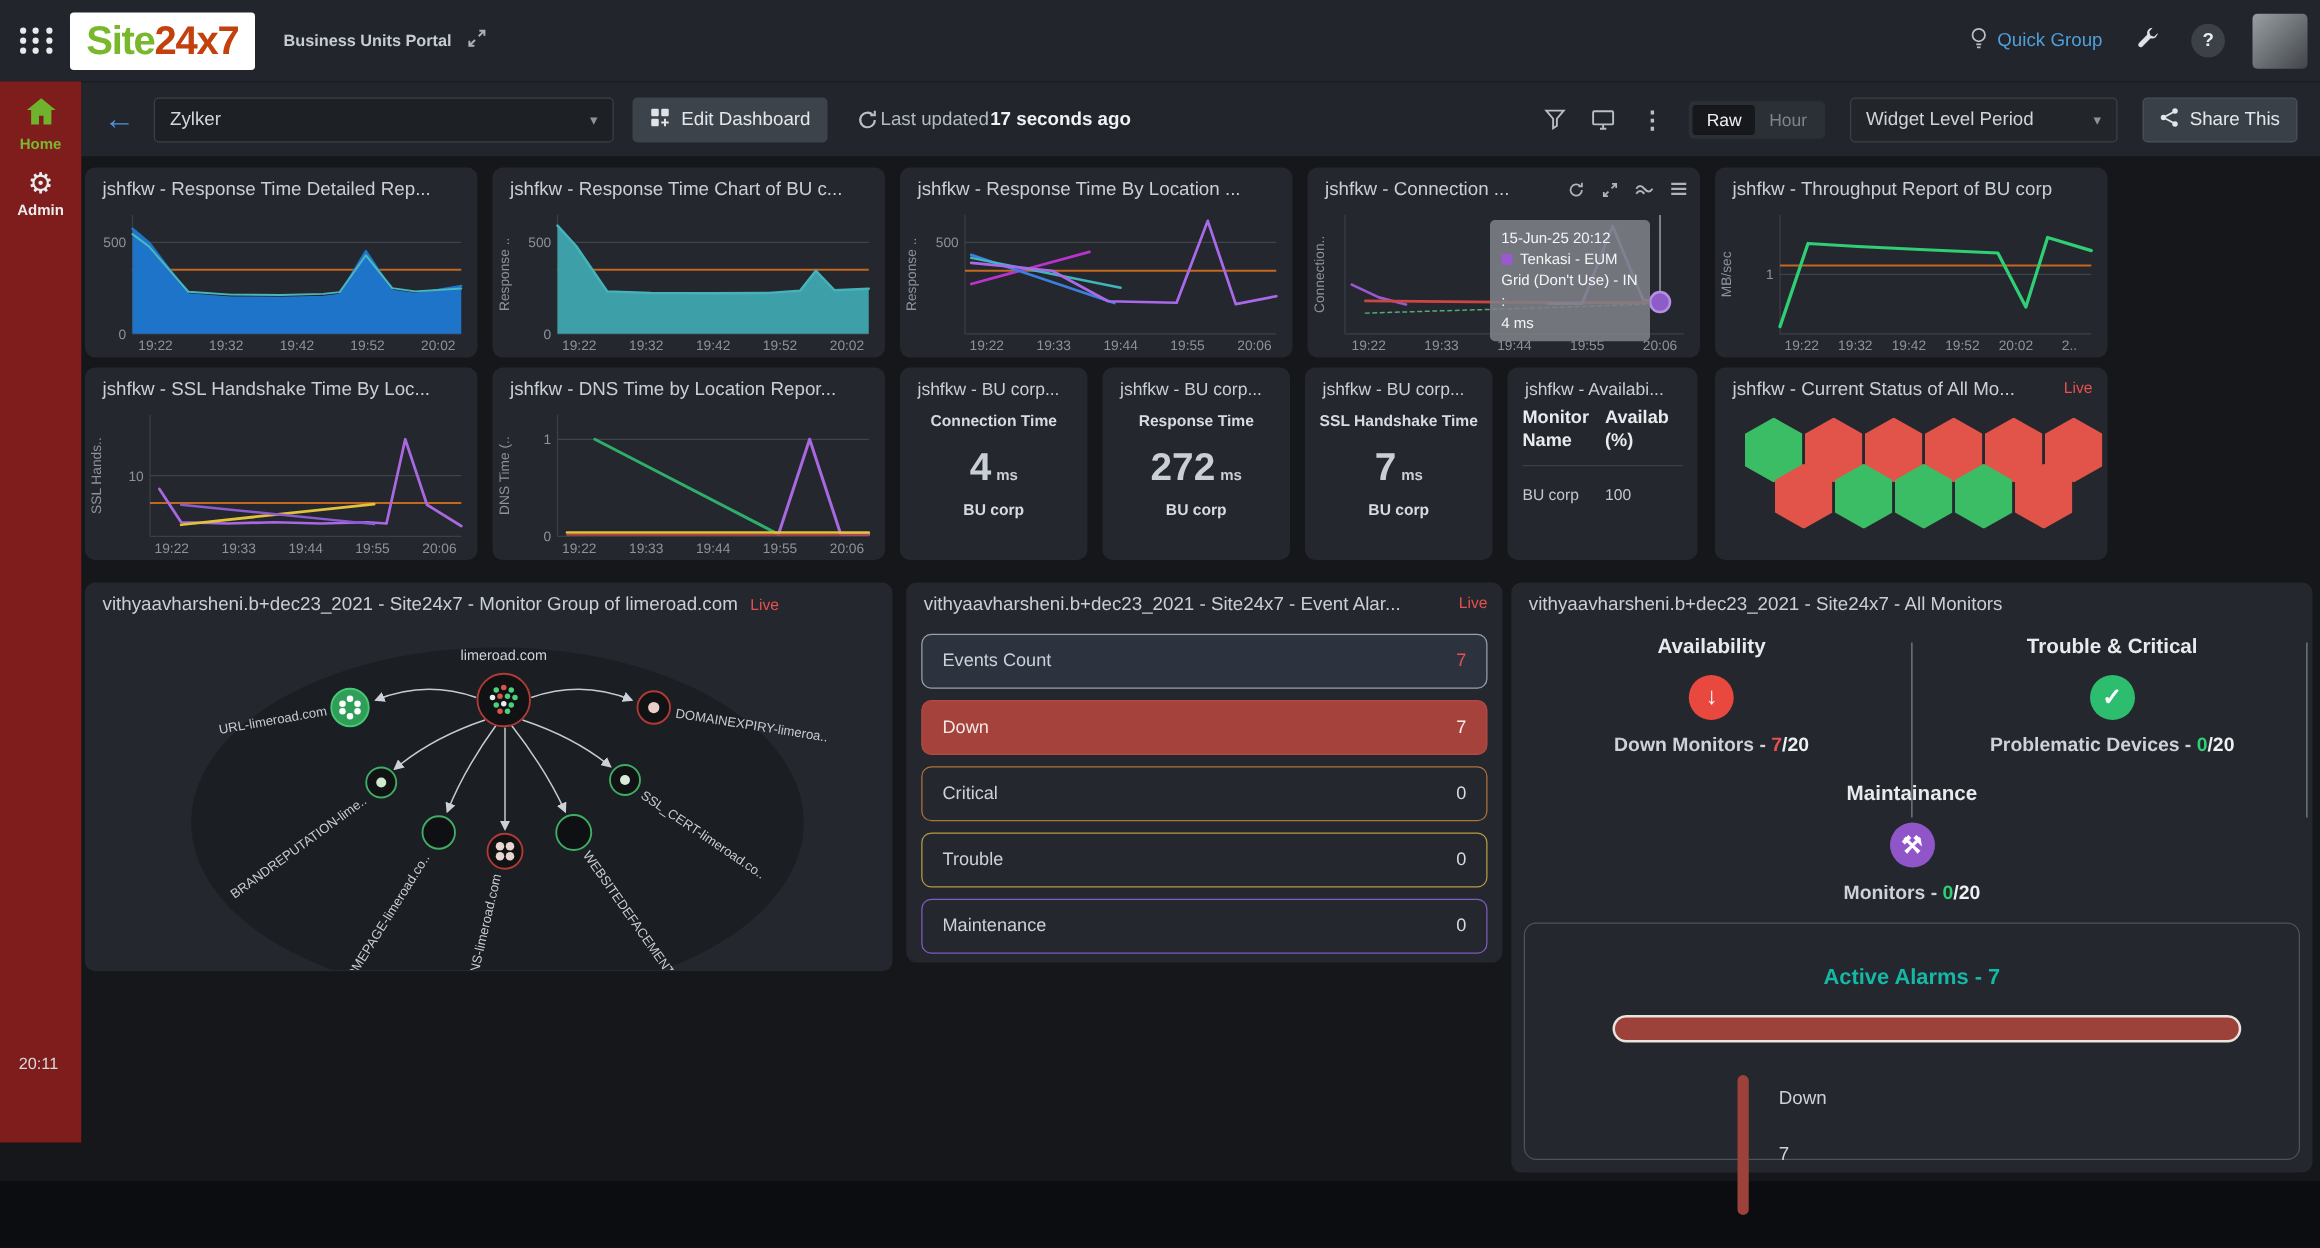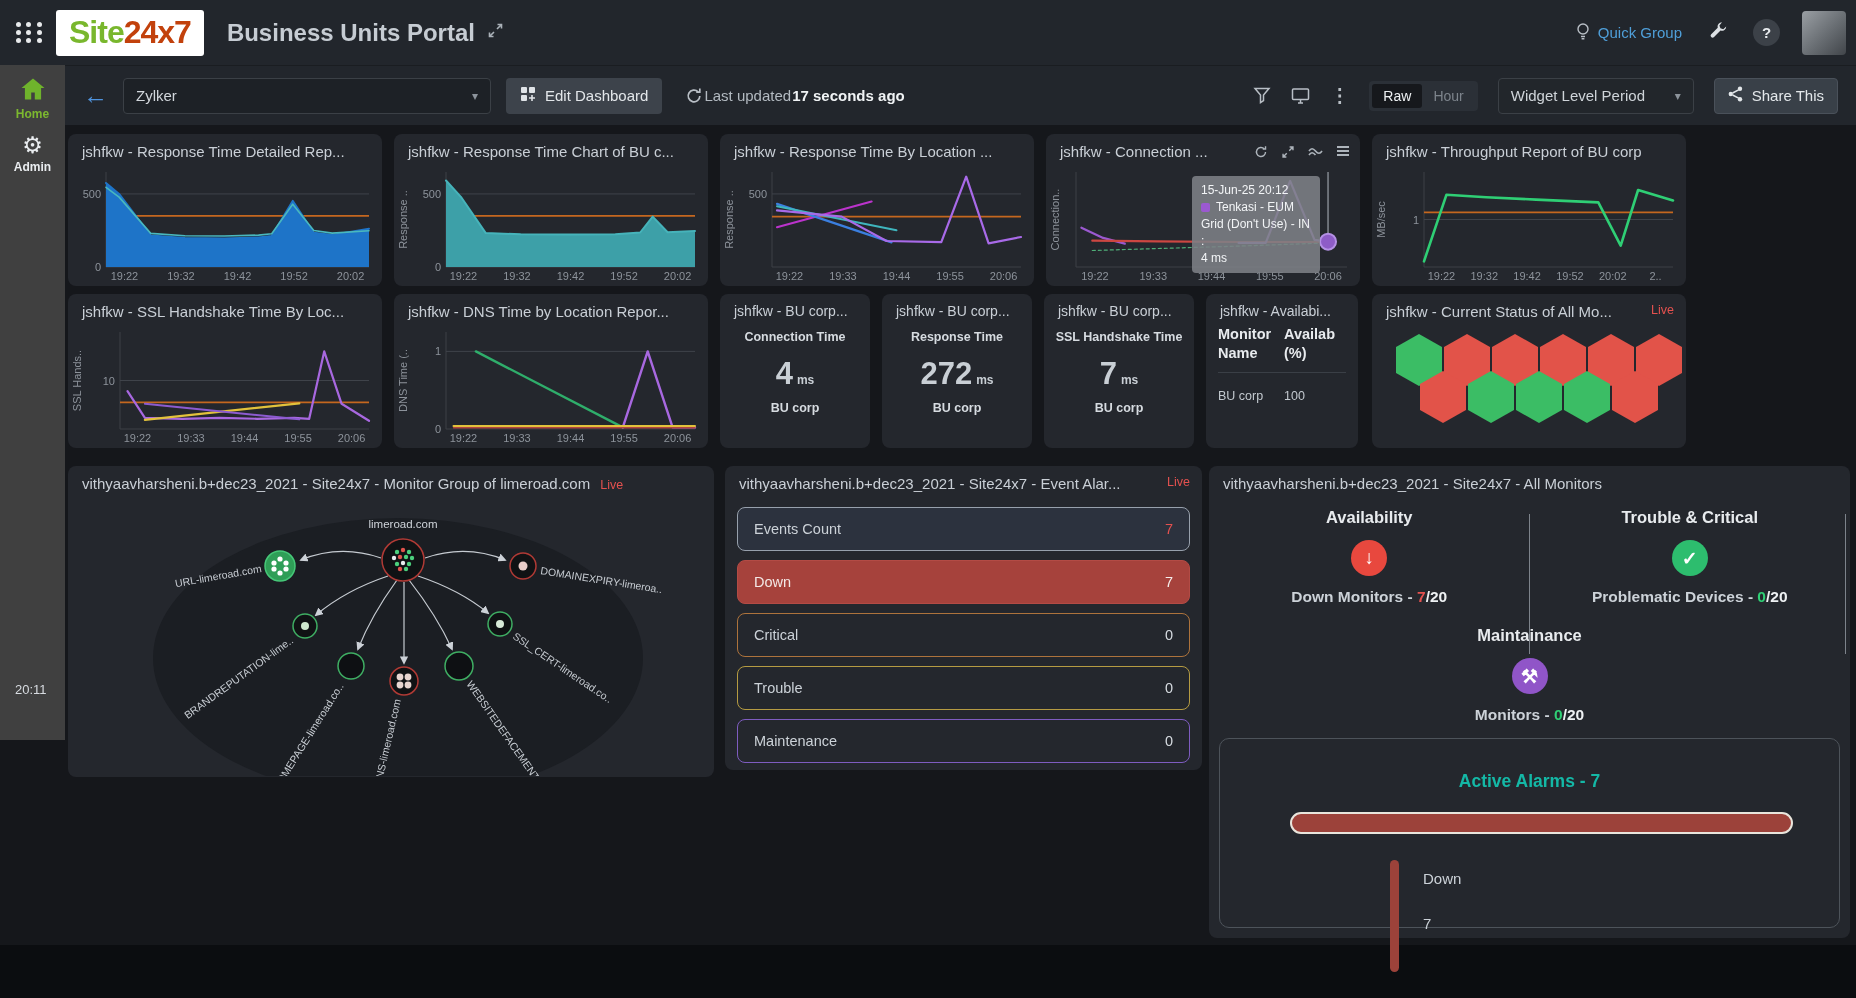--- a/index.html
+++ b/index.html
@@ -5,21 +5,21 @@
   *{margin:0;padding:0;box-sizing:border-box}
   body{background:#0b0d10}
   .stage{position:relative;width:1856px;height:998px;background:#15171b;font-family:"Liberation Sans",sans-serif;overflow:hidden}
 
   
   .topbar{position:absolute;left:0;top:0;width:1856px;height:65px;background:#22262c;display:flex;align-items:center;z-index:4}
   .apps{width:28px;height:28px;margin:0 13px 0 15px;display:grid;grid-template-columns:repeat(3,1fr);gap:3px;align-content:center;justify-items:center;cursor:pointer}
   .apps i{width:5px;height:5px;border-radius:50%;background:#e8eaec}
   .logo{background:#fff;border-radius:3px;height:46px;display:flex;align-items:center;padding:0 13px;font-weight:bold;font-size:32px;letter-spacing:-1px}
   .logo .g{color:#79b72d}.logo .b{color:#c2410c}
-  .ptitle{color:#c6ccd3;font-size:24px;font-weight:bold;margin-left:23px}
+  .ptitle{color:#c6ccd3;font-size:13px;font-weight:bold;margin-left:23px}
   .expicon{margin-left:12px;cursor:pointer}
   .tbright{margin-left:auto;display:flex;align-items:center}
   .quick{display:flex;align-items:center;gap:7px;color:#4f9fd9;font-size:15px;cursor:pointer;margin-right:26px}
   .wrenchbtn{margin-right:24px;cursor:pointer}
   .helpc{width:27px;height:27px;border-radius:50%;background:#3c4148;color:#e9ecef;font-weight:bold;font-size:15px;display:flex;align-items:center;justify-content:center;cursor:pointer;margin-right:22px}
   .avatar{width:44px;height:44px;border-radius:4px;background:linear-gradient(135deg,#9a9fa4,#686d72 55%,#41454a);margin-right:10px;cursor:pointer}
 
   
   .toolbar{position:absolute;left:65px;top:65px;width:1791px;height:60px;background:#22262c;border-top:1px solid #1a1d21;display:flex;align-items:center;gap:15px;padding:0 18px;z-index:3}
   .back{color:#4f93dd;font-size:25px;cursor:pointer;line-height:1}
@@ -27,31 +27,31 @@
   .caret{color:#8c939b;font-size:12px}
   .editbtn{height:36px;background:#3d434b;border:none;border-radius:4px;display:flex;align-items:center;gap:9px;padding:0 14px;color:#e3e7ea;font-size:15px;cursor:pointer;font-family:inherit}
   .updated{display:flex;align-items:center;gap:1px;color:#b3bac1;font-size:15px;margin-left:8px}
   .updated b{color:#f0f3f5}
   .tright{margin-left:auto;display:flex;align-items:center;gap:20px}
   .icobtn{cursor:pointer;display:flex;align-items:center}
   .kebab{color:#b9bfc6;font-size:19px;font-weight:bold;cursor:pointer}
   .toggle{background:#2b3037;border-radius:4px;padding:3px;display:flex;font-size:14px;cursor:pointer}
   .toggle .seg{padding:4px 11px;color:#7d848c;border-radius:3px}
   .toggle .seg.active{background:#16181c;color:#eef1f3}
-  .pselect{width:196px;height:36px;background:#22262b;border:1px solid #3b4046;border-radius:4px;display:flex;align-items:center;justify-content:space-between;padding:0 12px;color:#cfd4d9;font-size:15px;cursor:pointer}
+  .pselect{width:214px;height:36px;background:#22262b;border:1px solid #3b4046;border-radius:4px;display:flex;align-items:center;justify-content:space-between;padding:0 12px;color:#cfd4d9;font-size:15px;cursor:pointer}
   .sharebtn{height:36px;background:#394048;border:1px solid #4a515a;border-radius:4px;display:flex;align-items:center;gap:9px;padding:0 13px;color:#e3e7ea;font-size:15px;cursor:pointer;font-family:inherit}
 
   
-  .sidebar{position:absolute;left:0;top:65px;width:65px;height:675px;background:#404040;z-index:3}
+  .sidebar{position:absolute;left:0;top:65px;width:65px;height:849px;background:#7f1d1d;z-index:3}
   .sitem{display:flex;flex-direction:column;align-items:center;gap:3px;margin-top:13px;cursor:pointer}
   .sitem .slab{font-size:12px;font-weight:bold}
   .sitem.home .slab{color:#7cb82f}
   .sitem.admin .slab{color:#e9ecef}
   .gearg{color:#e9ecef;font-size:23px;line-height:1}
-  .stime{position:absolute;left:15px;bottom:43px;color:#d7dbe0;font-size:13px}
+  .stime{position:absolute;left:15px;bottom:56px;color:#d7dbe0;font-size:13px}
   .bottomstrip{position:absolute;left:0;top:945px;width:1856px;height:53px;background:#0b0d10}
 
   
   .widget{position:absolute;background:#24272d;border-radius:8px}
   .wtitle{padding:9px 14px 4px;font-size:15px;color:#c9cfd6;white-space:nowrap;overflow:hidden}
   .trow{display:flex;align-items:flex-start;justify-content:space-between;padding-right:12px}
   .live{color:#e4514f;font-size:12.5px;padding-top:9px;flex:none}
   .live.inline{padding:0;margin-left:10px}
   .chart{position:absolute;left:2px;right:5px;top:31px;bottom:2px}
   .wicons{position:absolute;right:10px;top:11px;display:flex;gap:13px;z-index:2}

